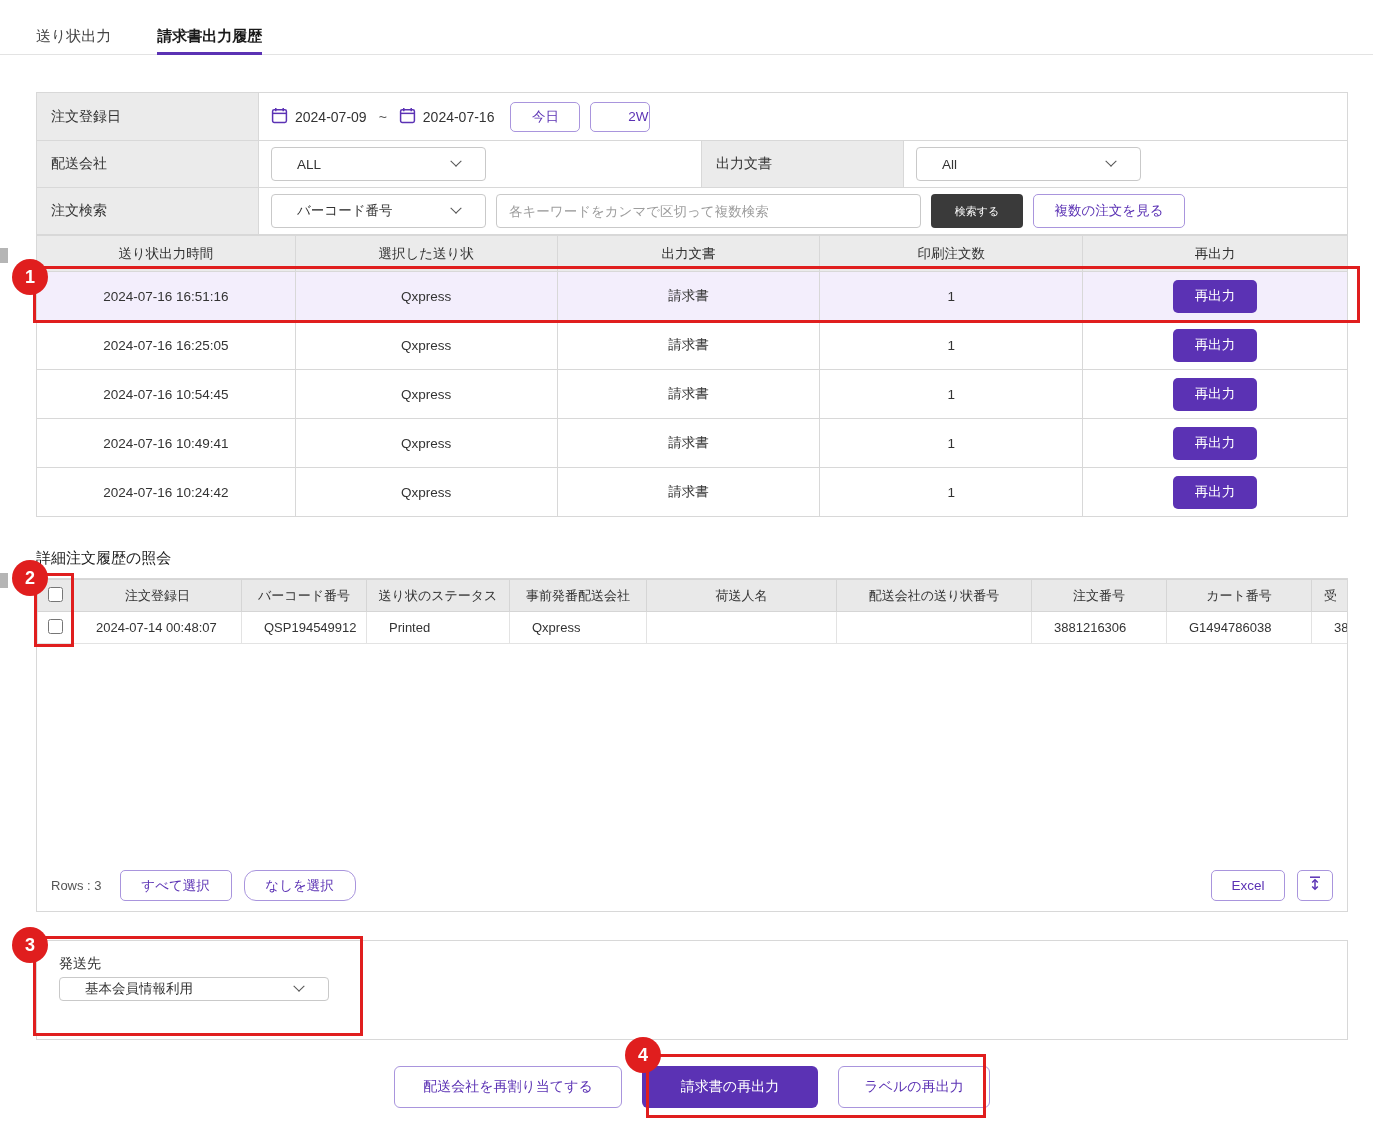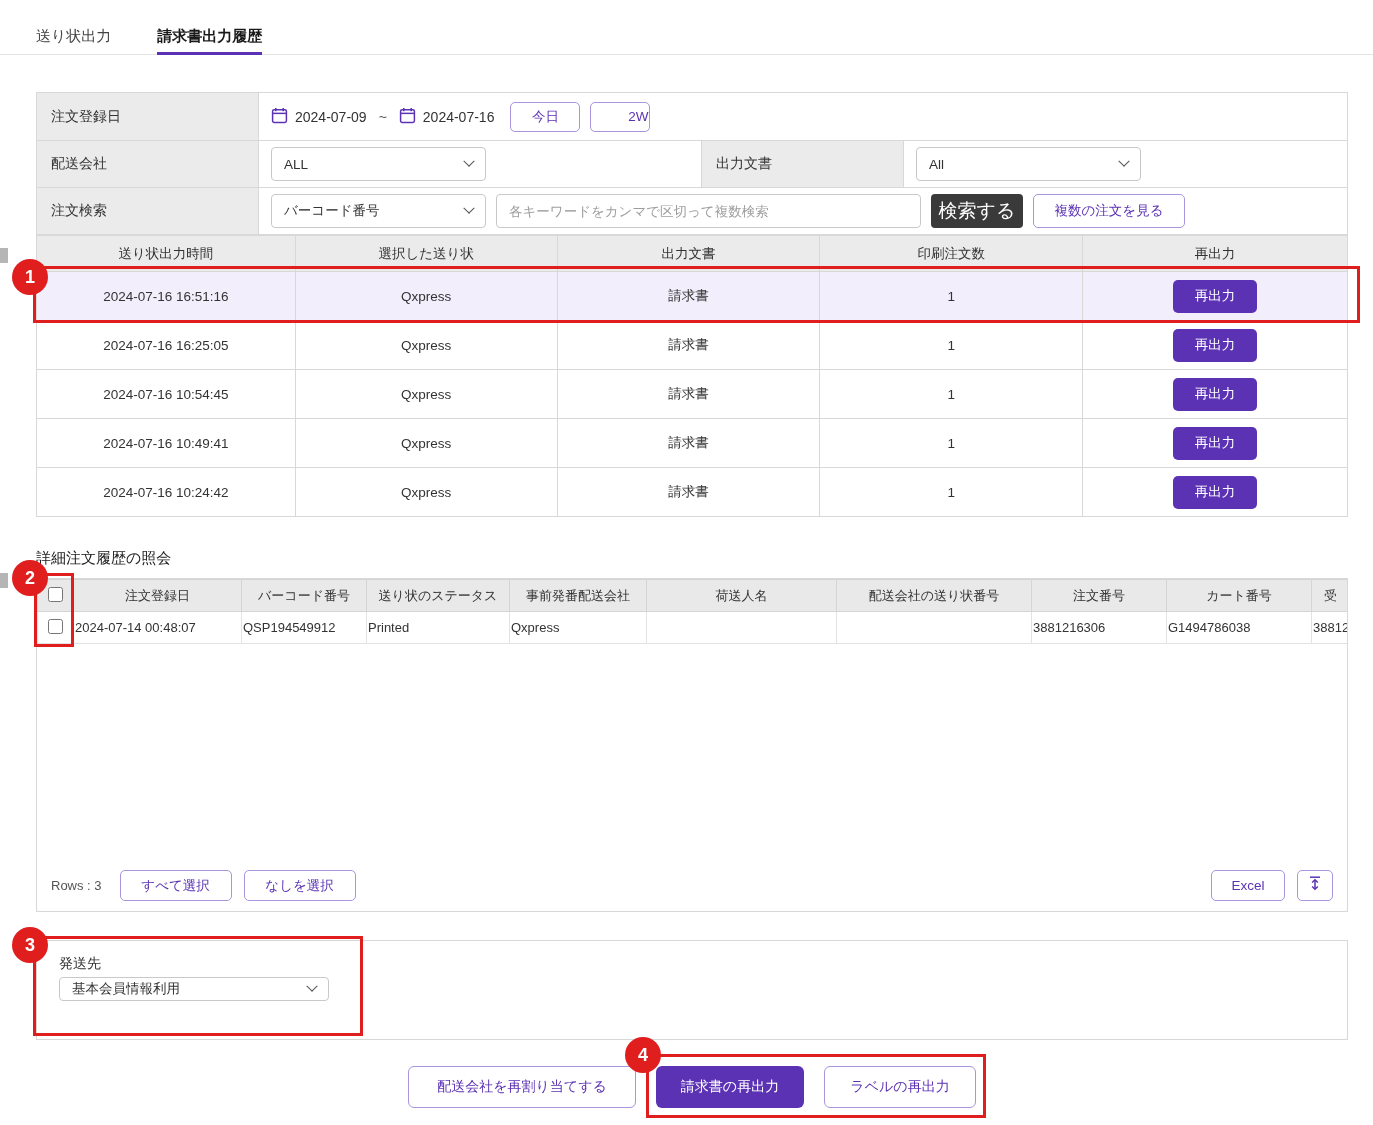--- a/index.html
+++ b/index.html
@@ -48,21 +48,21 @@
   .fcontent.grow { flex: 1; }
 
   .datefield { display: flex; align-items: center; gap: 7px; cursor: pointer; }
   .datefield .dtext { font-size: 14px; color: #333; }
   .tilde { color: #555; margin: 0 2px; }
 
   .select {
     height: 34px; background: #fff;
     border: 1px solid #c9c9c9; border-radius: 4px;
     display: flex; align-items: center; justify-content: space-between;
-    padding: 0 12px; font-size: 13.5px; color: #333; cursor: pointer;
+    padding: 0 25px; font-size: 13.5px; color: #333; cursor: pointer;
   }
   .chev {
     width: 8px; height: 8px; flex: none;
     border-right: 1.6px solid #555; border-bottom: 1.6px solid #555;
     transform: rotate(45deg) translate(-2px,-2px); margin-left: 14px;
   }
 
   .w215 { width: 215px; } .w225 { width: 225px; }
 
   .txtinput {
@@ -72,21 +72,21 @@
     font-family: "Liberation Sans", "DejaVu Sans", sans-serif;
   }
   .txtinput::placeholder { color: #9e9e9e; }
 
   .btn { display: flex; align-items: center; justify-content: center; cursor: pointer;
          font-family: "Liberation Sans", "DejaVu Sans", sans-serif; }
   .btn-outline {
     border: 1px solid #a995dd; color: #5b32b4; background: #fff;
     border-radius: 5px; font-size: 13.5px;
   }
-  .btn-dark { background: #3a3a3a; color: #fff; border: none; border-radius: 4px; font-size: 19px; }
+  .btn-dark { background: #3a3a3a; color: #fff; border: none; border-radius: 4px; font-size: 11px; }
   .btn-primary { background: #5b32b4; color: #fff; border: none; border-radius: 5px; font-size: 13.5px; }
 
   .btn-today { width: 70px; height: 30px; margin-left: 6px; }
   .btn-2w { width: 60px; height: 30px; padding-left: 36px; }
   .btn-search { width: 92px; height: 34px; }
   .btn-multi { width: 152px; height: 34px; }
 
   
   table.main { width: 100%; border-collapse: collapse; font-size: 13.5px; margin-top: 0; }
   .main th {
@@ -100,45 +100,45 @@
   
   .section-title { margin: 32px 0 10px; font-size: 15px; font-weight: normal; color: #1a1a1a; }
   .detail-box { border: 1px solid #d8d8d8; height: 334px; display: flex; flex-direction: column; overflow: hidden; }
   table.detail { border-collapse: collapse; font-size: 13px; table-layout: fixed; width: 100%; flex: none; }
   .detail th {
     background: #e9e9e9; border: 1px solid #d5d5d5; height: 32px;
     font-weight: normal; color: #333; text-align: center;
     overflow: hidden; white-space: nowrap;
   }
   .detail td {
-    border: 1px solid #e3e3e3; height: 32px; padding: 0 4px 0 1px;
+    border: 1px solid #e3e3e3; height: 32px; padding: 0 4px 0 22px;
     text-align: left; overflow: hidden; white-space: nowrap; color: #333;
   }
   .detail .cbcell { text-align: center; padding: 0; }
   input[type=checkbox] { width: 15px; height: 15px; cursor: pointer; }
 
   .detail-footer { margin-top: auto; display: flex; align-items: center; gap: 12px; padding: 10px 14px; }
   .rows-count { font-size: 13px; color: #555; margin-right: 6px; }
   .btn-selall { width: 112px; height: 31px; }
-  .btn-selnone { width: 112px; height: 31px; }
+  .btn-selnone { width: 112px; height: 31px; border-radius: 12px; }
   .spacer { flex: 1; }
   .btn-excel { width: 74px; height: 31px; }
   .icon-btn { width: 36px; height: 31px; border: 1px solid #a995dd; border-radius: 5px; background: #fff;
               display: flex; align-items: center; justify-content: center; cursor: pointer; }
 
   
   .ship-box { border: 1px solid #d8d8d8; margin-top: 28px; height: 100px; padding: 14px 22px; }
   .ship-label { font-size: 14px; color: #333; }
   .ship-select { width: 270px; height: 24px; margin-top: 4px; }
 
   
   .actions { display: flex; justify-content: center; gap: 20px; margin-top: 26px; }
   .actions .btn { height: 42px; font-size: 14px; border-radius: 6px; }
   .btn-reassign { width: 228px; }
-  .btn-invoice { width: 148px; }
+  .btn-invoice { width: 176px; }
   .btn-labelre { width: 152px; }
 
   
   .ann-box { position: absolute; border: 3px solid #e01e1e; pointer-events: none; z-index: 8; }
   .ann-circle {
     position: absolute; width: 36px; height: 36px; border-radius: 50%;
     background: #e01e1e; color: #fff; font-weight: bold; font-size: 18px;
     display: flex; align-items: center; justify-content: center; z-index: 9; pointer-events: none;
   }
   .edge-artifact { position: absolute; left: 0; width: 8px; height: 15px; background: #b5b5b5; z-index: 2; }

